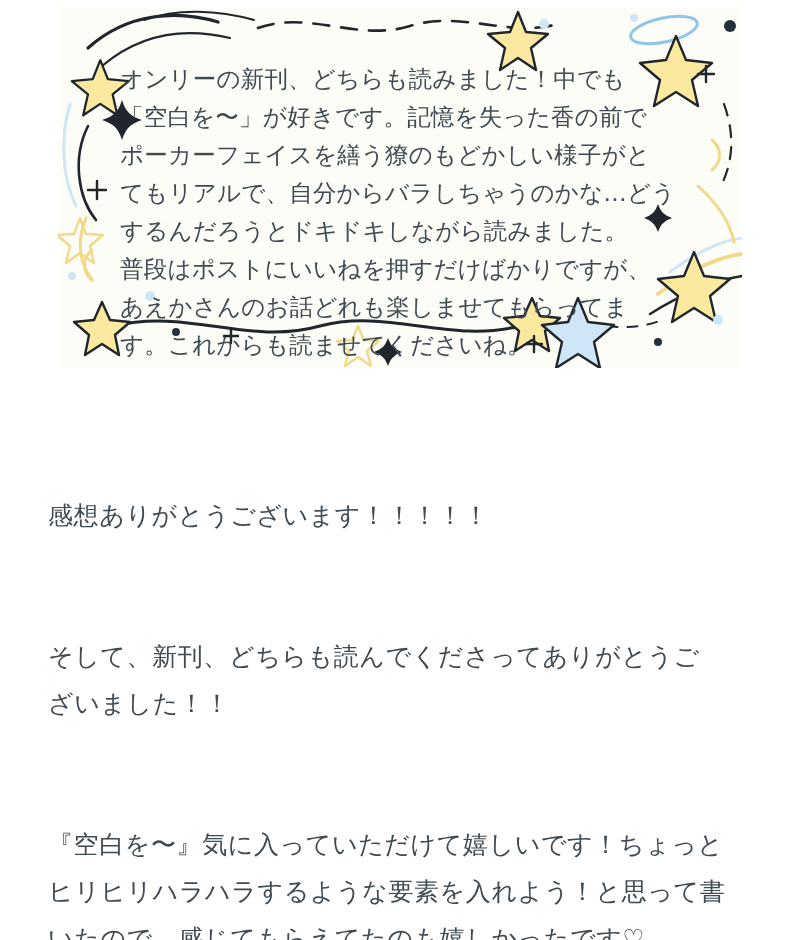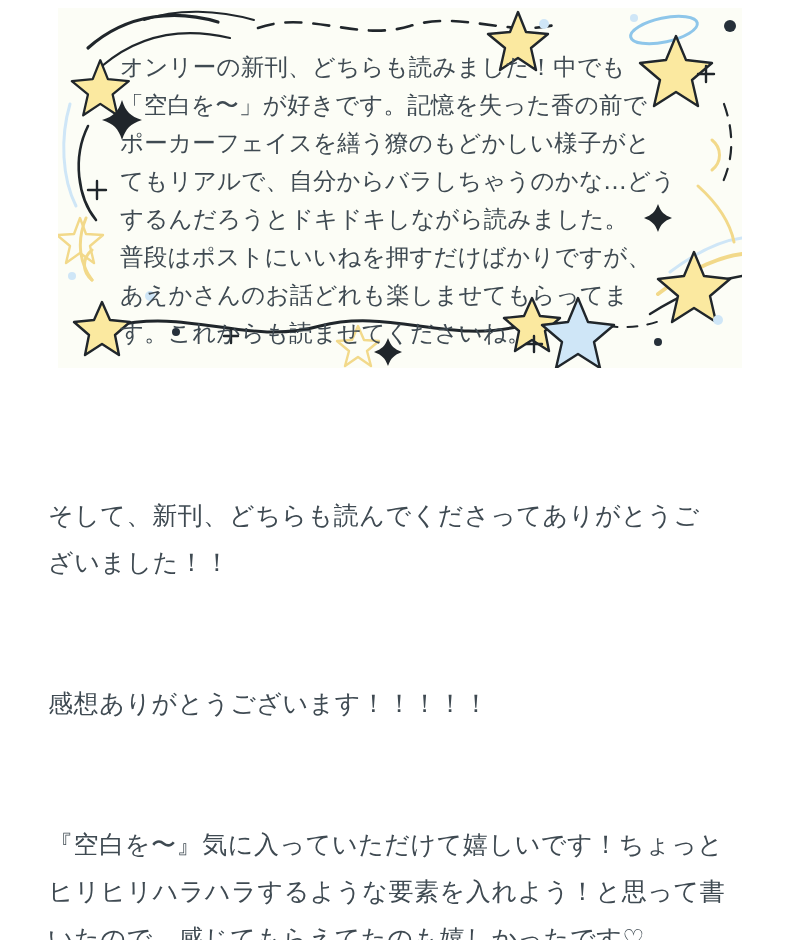--- a/index.html
+++ b/index.html
@@ -41,21 +41,21 @@
   .deco-svg {
     position: absolute;
     inset: 0;
     width: 100%;
     height: 100%;
     pointer-events: none;
   }
   .quote-text {
     position: absolute;
     left: 62px;
-    top: 40px;
+    top: 52px;
     width: 600px;
     font-size: 23.5px;
     line-height: 38px;
     color: #3f4a52;
     letter-spacing: 0.2px;
     white-space: pre-wrap;
     font-family: "DejaVu Sans", "Liberation Sans", sans-serif;
   }
 
   
@@ -159,21 +159,21 @@
 てもリアルで、自分からバラしちゃうのかな…どう
 するんだろうとドキドキしながら読みました。
 普段はポストにいいねを押すだけばかりですが、
 あえかさんのお話どれも楽しませてもらってま
 す。これからも読ませてくださいね。</div>
     </div>
   </div>
 </div>
 
 <div class="reply">
+  <p>感想ありがとうございます！！！！！</p>
   <p>そして、新刊、どちらも読んでくださってありがとうご
 ざいました！！</p>
-  <p>感想ありがとうございます！！！！！</p>
   <p>『空白を〜』気に入っていただけて嬉しいです！ちょっと
 ヒリヒリハラハラするような要素を入れよう！と思って書
 いたので、感じてもらえてたのも嬉しかったです♡</p>
   
   
 </div>
 
 </body></html>

